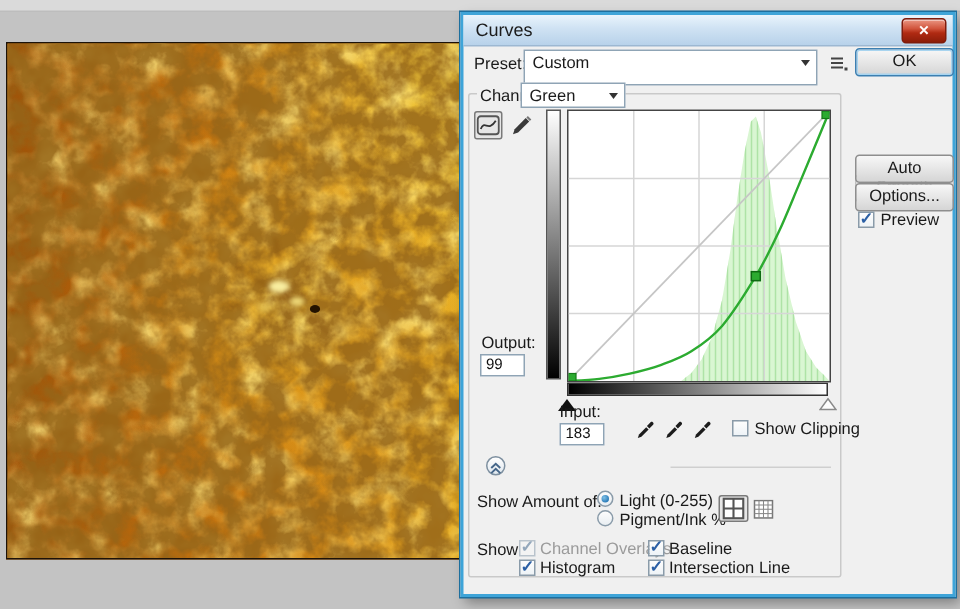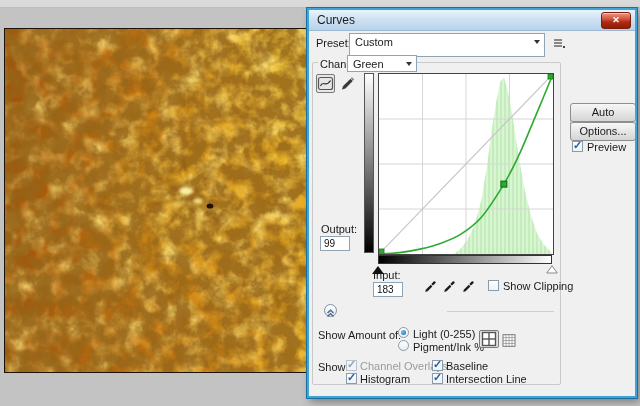--- a/index.html
+++ b/index.html
@@ -135,20 +135,21 @@
       <svg width="15" height="13" viewBox="0 0 15 13">
         <g stroke="#444" stroke-width="1.2">
             <line x1="3" y1="3" x2="11" y2="3"></line>
             <line x1="3" y1="6" x2="11" y2="6"></line>
             <line x1="3" y1="9" x2="11" y2="9"></line>
           </g>
         <rect x="12" y="9" width="2" height="2" fill="#444"></rect>
       </svg>
     </div>
 
+    <div class="btn default" style="left:261px;top:22px;">OK</div>
     <div class="btn disabled" style="left:261px;top:69px;">Smooth</div>
     <div class="btn" style="left:261px;top:93px;">Auto</div>
     <div class="btn" style="left:261px;top:112px;">Options...</div>
     <div class="cb-box checked" style="left:263px;top:131px;">
         <span class="mark">✓</span>
       </div>
     <span class="lbl" style="left:278px;top:131px;">Preview</span>
 
     <div class="groupbox"></div>
     <span class="lbl onborder" style="left:9px;top:48px;">Channel:</span>

